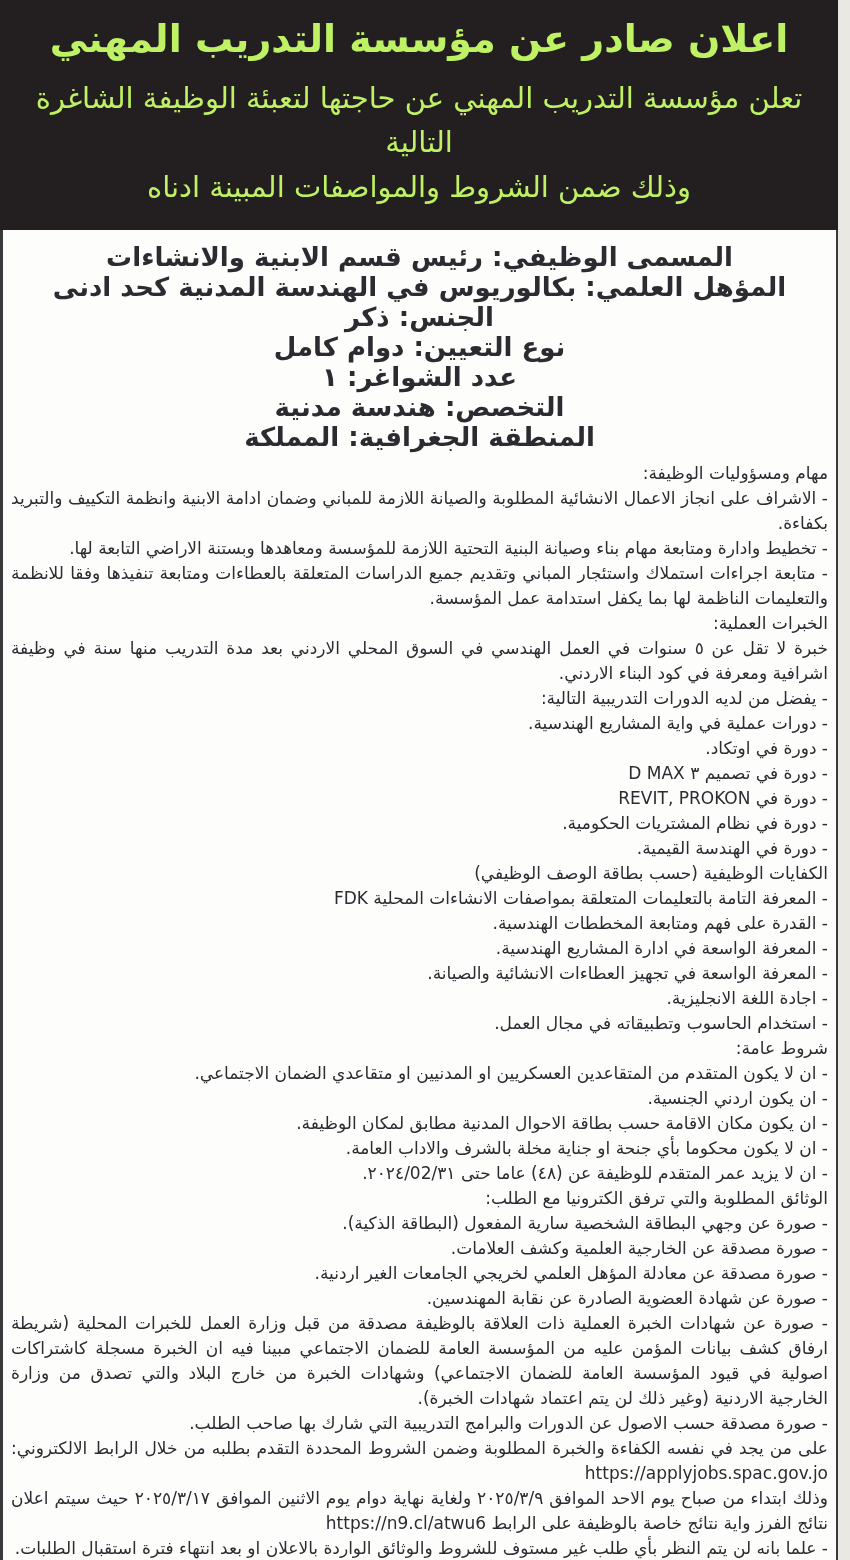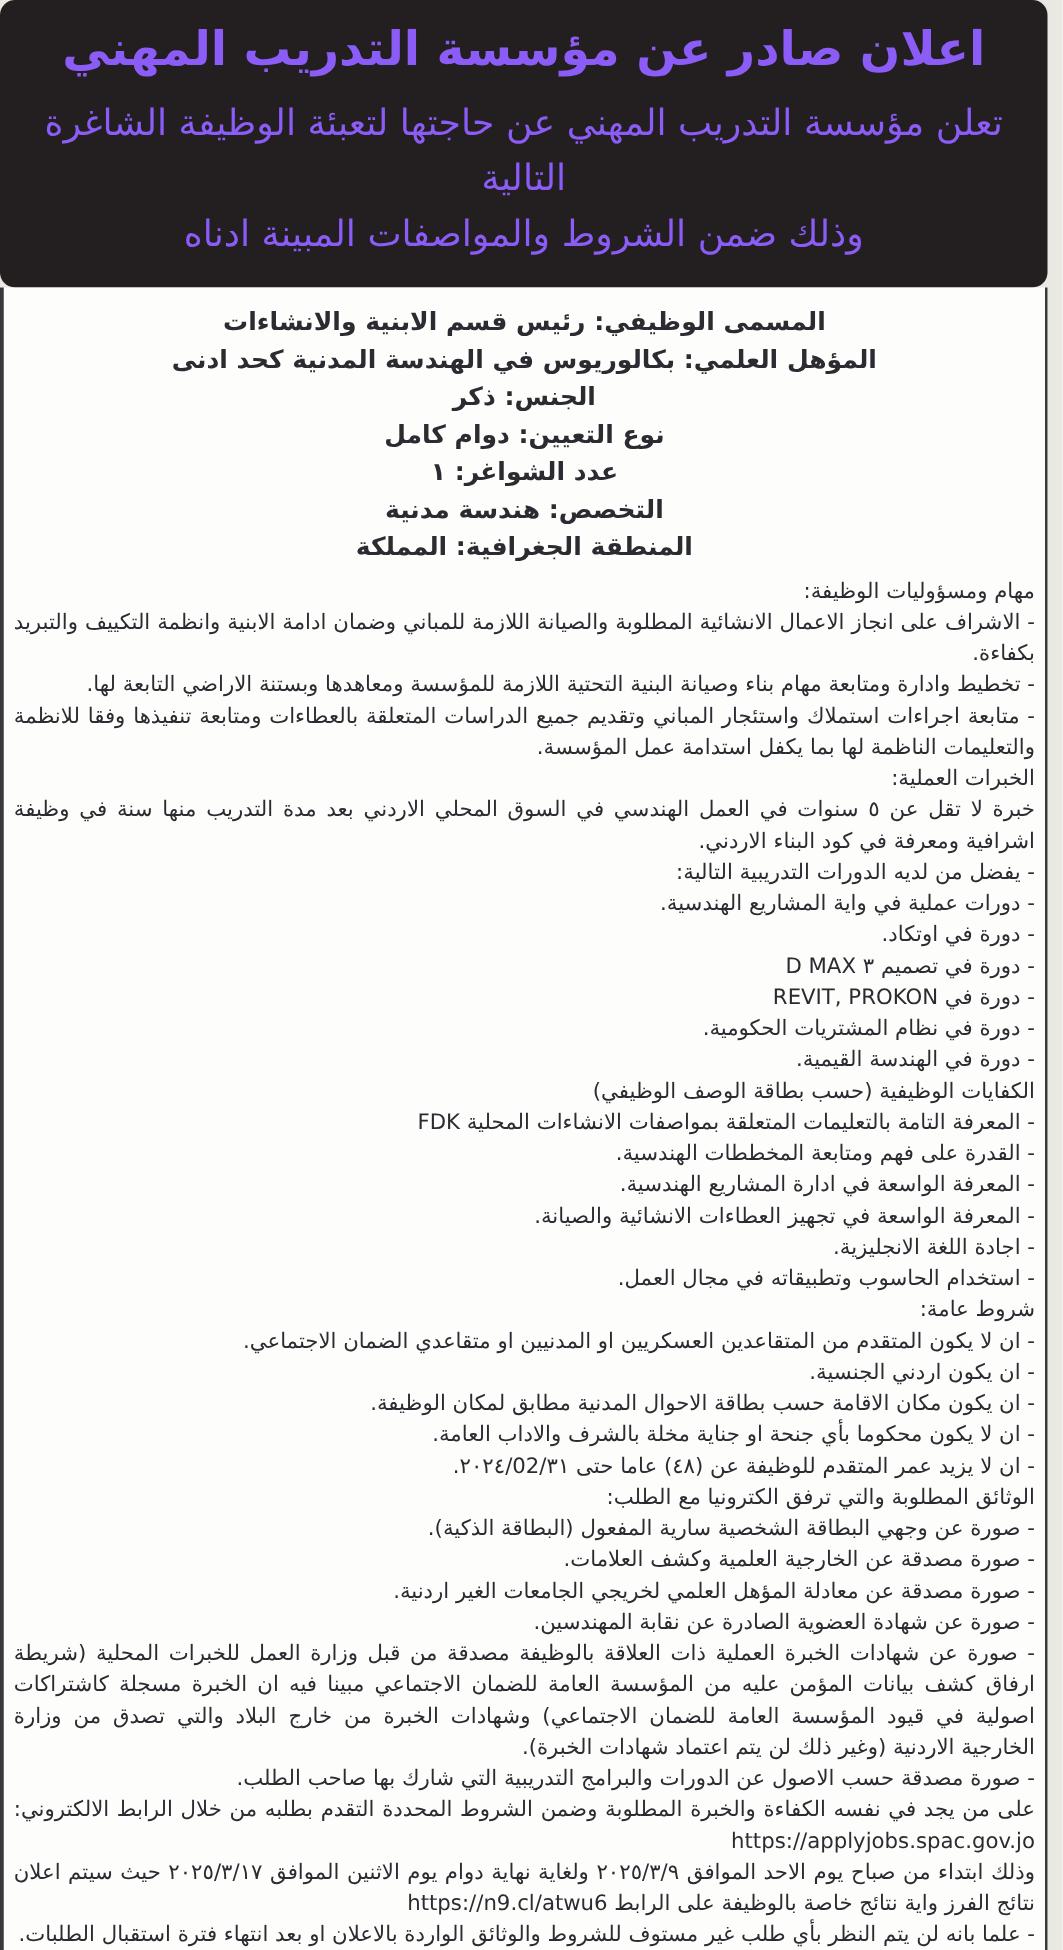--- a/index.html
+++ b/index.html
@@ -21,24 +21,23 @@
     left: 0;
     width: 838px;
     height: 1552px;
     display: flex;
     flex-direction: column;
     direction: rtl;
   }
   
   .banner {
     background: #231f20;
-    color: #8b5cf6;
+    color: #bef264;
     text-align: center;
     padding: 16px 14px 20px 14px;
-    border-radius: 12px;
   }
   .banner .title {
     font-size: 38px;
     font-weight: bold;
     line-height: 1.25;
     margin-bottom: 12px;
   }
   .banner .subtitle {
     font-size: 29px;
     font-weight: normal;
@@ -50,21 +49,21 @@
     background: #fdfdfc;
     border-left: 3px solid #39393b;
     border-right: 2px solid #39393b;
     padding: 12px 8px 4px 8px;
     color: #2b2b31;
     box-sizing: border-box;
   }
   .details {
     text-align: center;
     font-weight: bold;
-    font-size: 20px;
+    font-size: 26px;
     line-height: 30px;
     margin-bottom: 9px;
   }
   .paragraphs p {
     margin: 0;
     font-size: 17px;
     line-height: 25px;
     text-align: justify;
     text-justify: inter-word;
   }

